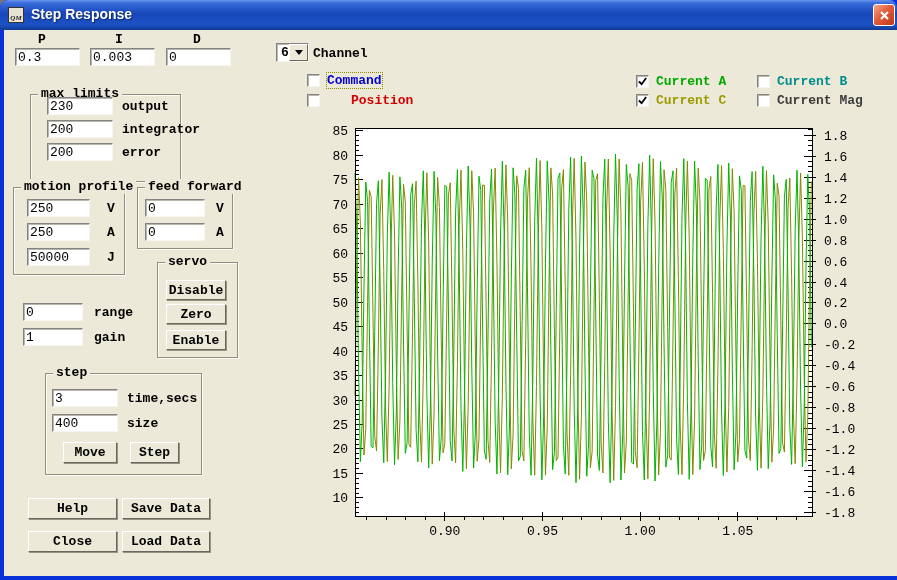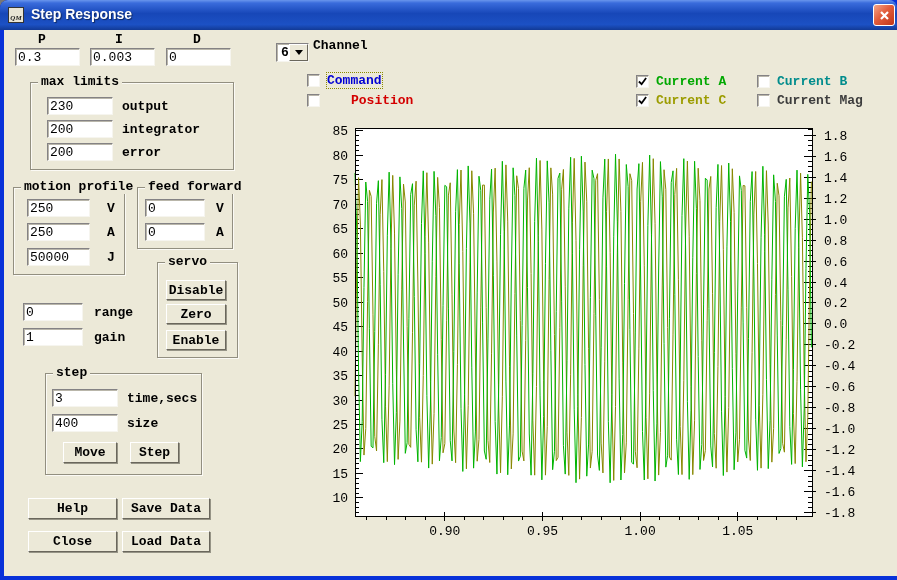--- a/index.html
+++ b/index.html
@@ -65,21 +65,21 @@
   <input class="field" style="left: 15px; top: 48px; width: 65px;" value="0.3">
   <input class="field" style="left: 90px; top: 48px; width: 65px;" value="0.003">
   <input class="field" style="left: 166px; top: 48px; width: 65px;" value="0">
 
   <div class="combo" style="left:276px;top:43px;width:33px;height:19px">
     <span class="combo-value">6</span>
     <span class="combo-btn">
         <span class="arr"></span>
       </span>
   </div>
-  <span class="lbl" style="left:313px;top:38px">Channel</span>
+  <span class="lbl" style="left:313px;top:46px">Channel</span>
 
 
   <div class="chk" style="left:307px;top:74px">
     <span class="chk-box">
       
     </span>
     <span class="chk-lbl focus-dotted" style="color: rgb(0, 0, 212);">Command</span>
   </div>
   <div class="chk" style="left:307px;top:94px">
     <span class="chk-box">
@@ -110,21 +110,21 @@
     </span>
     <span class="chk-lbl" style="color: rgb(156, 156, 0);">Current C</span>
   </div>
   <div class="chk" style="left:757px;top:94px">
     <span class="chk-box">
       
     </span>
     <span class="chk-lbl" style="color: rgb(60, 60, 60);">Current Mag</span>
   </div>
 
-  <div class="groupbox" style="left:30px;top:82px;width:204px;height:88px">
+  <div class="groupbox" style="left:30px;top:94px;width:151px;height:88px">
     <span class="legend">max limits</span>
   </div>
   <input class="field" style="left: 47px; top: 97px; width: 66px;" value="230">
   <span class="lbl" style="left:122px;top:99px">output</span>
   <input class="field" style="left: 47px; top: 120px; width: 66px;" value="200">
   <span class="lbl" style="left:122px;top:122px">integrator</span>
   <input class="field" style="left: 47px; top: 143px; width: 66px;" value="200">
   <span class="lbl" style="left:122px;top:145px">error</span>
 
   <div class="groupbox" style="left:13px;top:187px;width:112px;height:88px">

